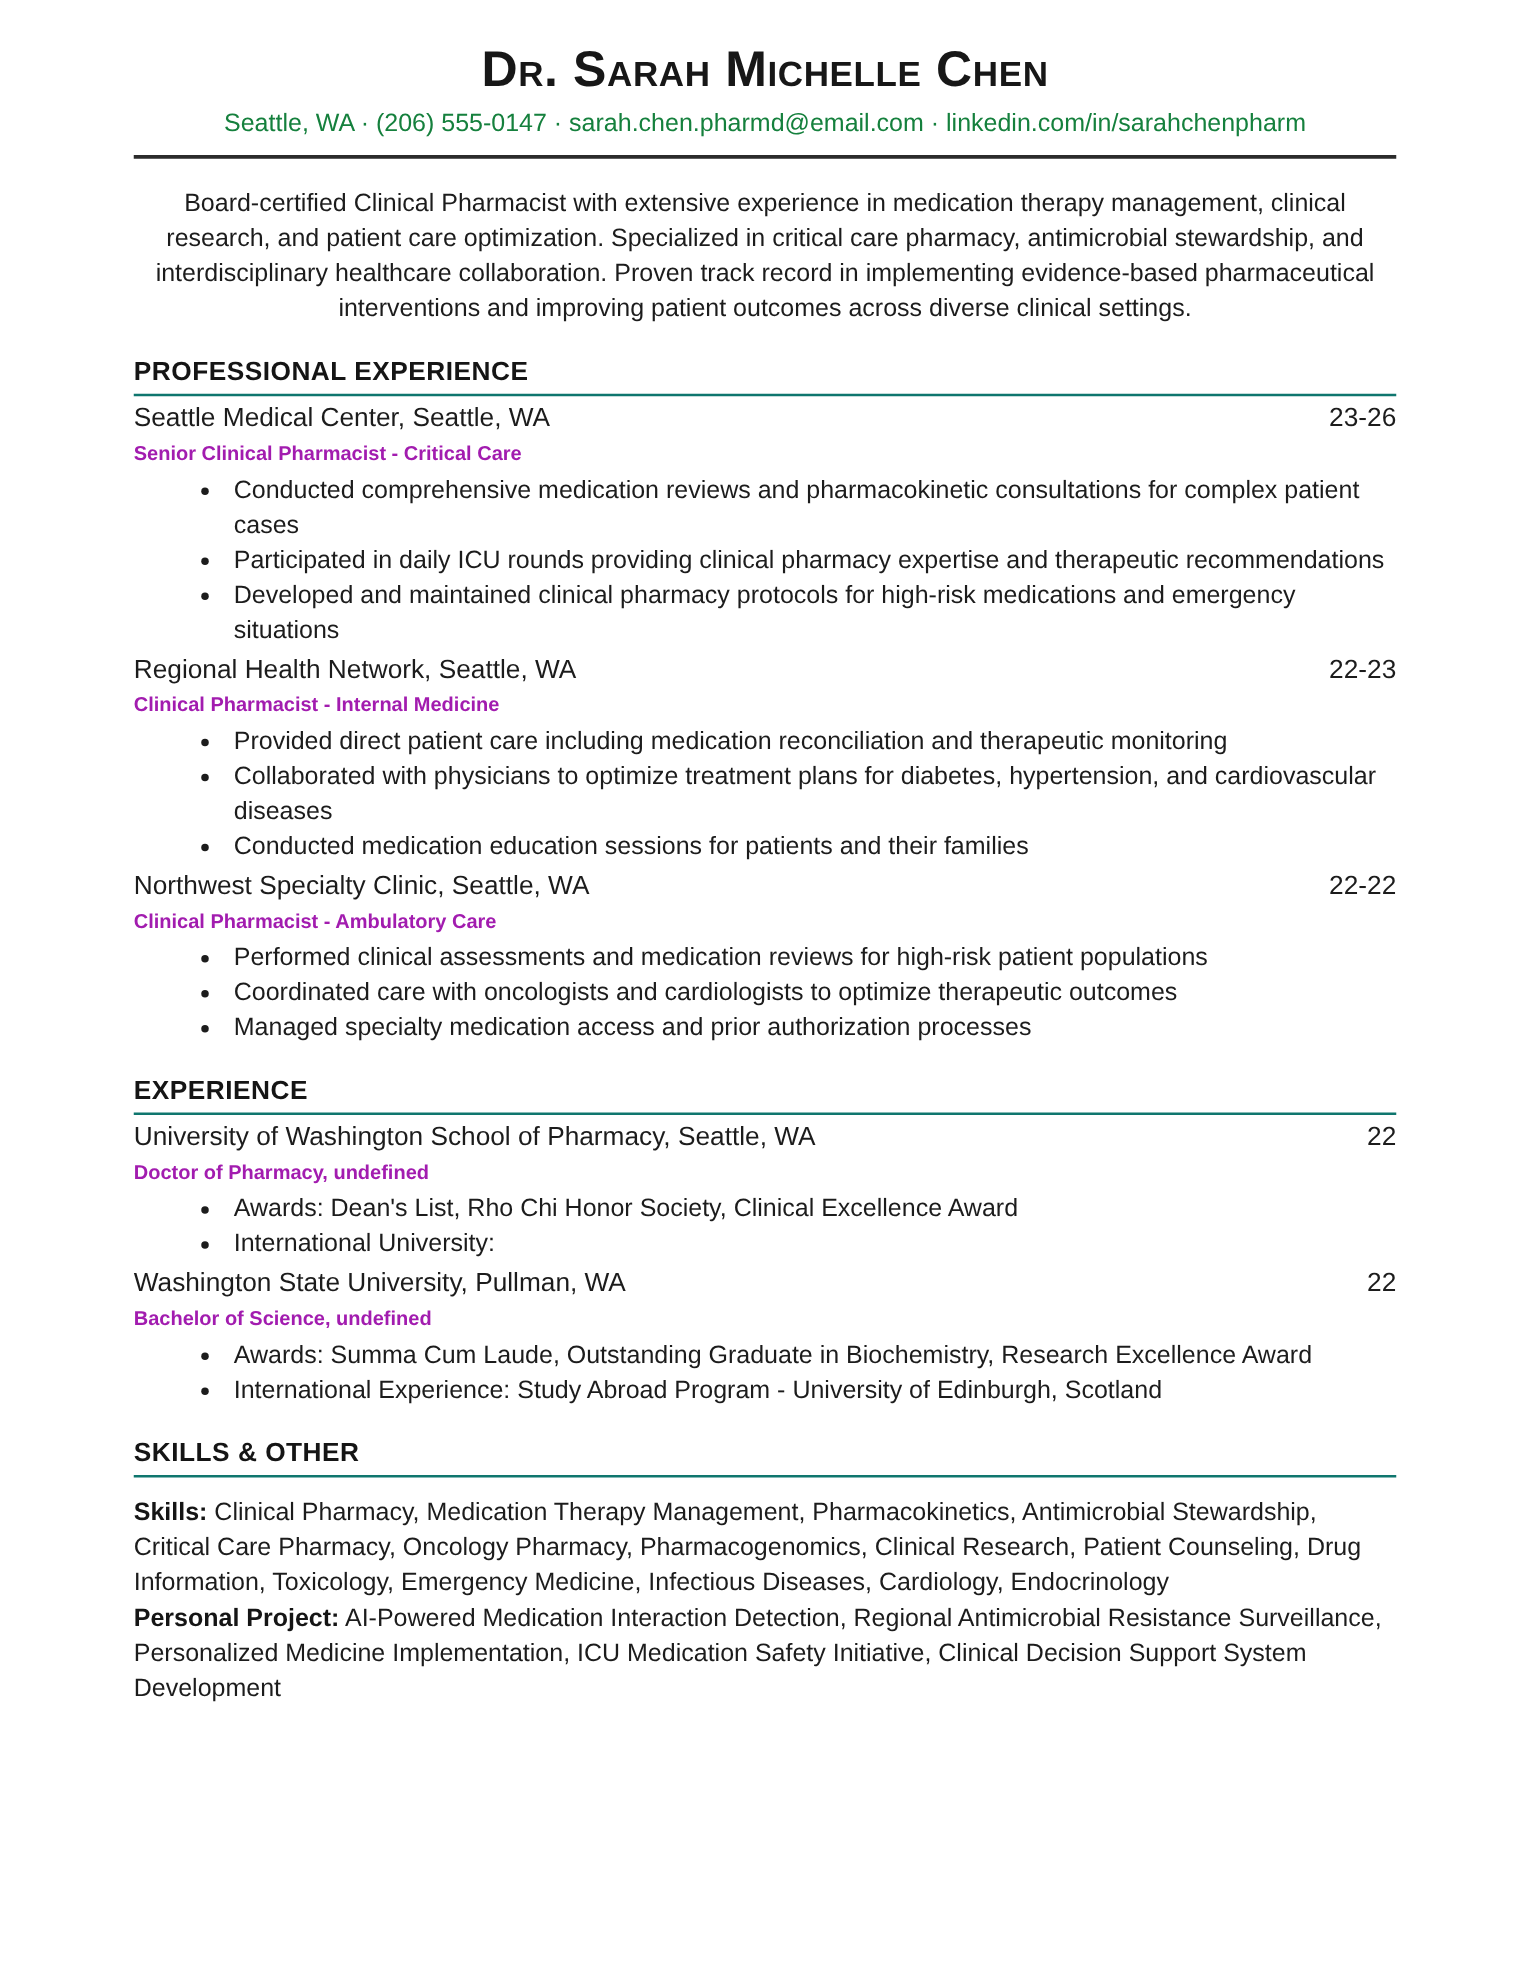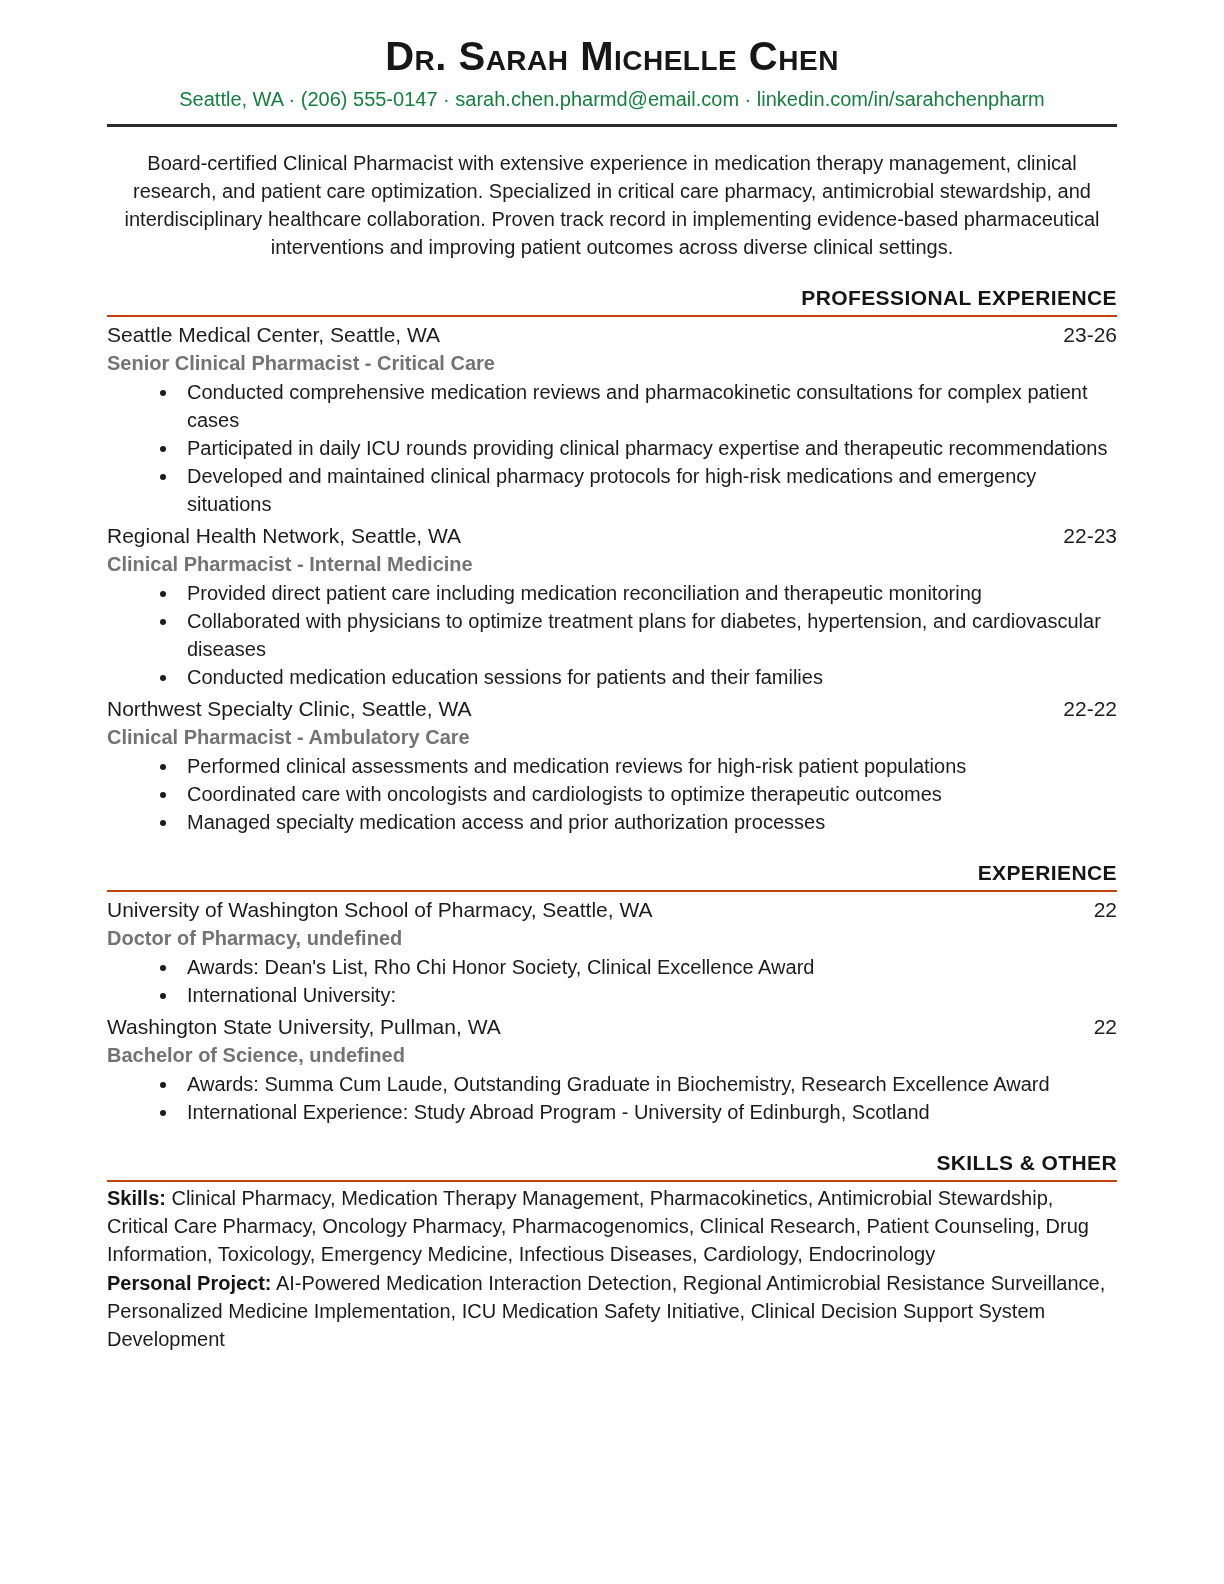--- a/index.html
+++ b/index.html
@@ -36,57 +36,57 @@
     margin-top: 13px;
   }
   .summary {
     margin-top: 22px;
     font-size: 20px;
     line-height: 28px;
     text-align: center;
   }
   .section-title {
     margin-top: 25px;
-    text-align: right;
+    text-align: left;
     font-size: 21px;
     font-weight: 700;
     letter-spacing: 0.4px;
-    border-bottom: 2px solid #c2410c;
+    border-bottom: 2px solid #0f766e;
     padding-bottom: 5px;
     color: #151515;
   }
   .entry-head {
     display: flex;
     justify-content: space-between;
     align-items: baseline;
     font-size: 21px;
     line-height: 29px;
     margin-top: 3px;
     text-align: center;
   }
   .role {
-    font-size: 20px;
+    font-size: 16px;
     font-weight: 700;
     line-height: 29px;
-    color: #737373;
+    color: #a21caf;
   }
   ul.bullets {
     list-style: disc;
     margin: 0;
     padding-left: 72px;
   }
   ul.bullets li {
     font-size: 20px;
     line-height: 28px;
     padding-left: 8px;
   }
   .skills-para {
     font-size: 20px;
     line-height: 28px;
-    margin-top: 2px;
+    margin-top: 14px;
   }
   .skills-para.project { margin-top: 1px; }
   .bold-label { font-weight: 700; color: #151515; }
 </style>
 </head>
 <body>
 
 <div class="page">
 
   <h1 class="name">Dr. Sarah Michelle Chen</h1>

